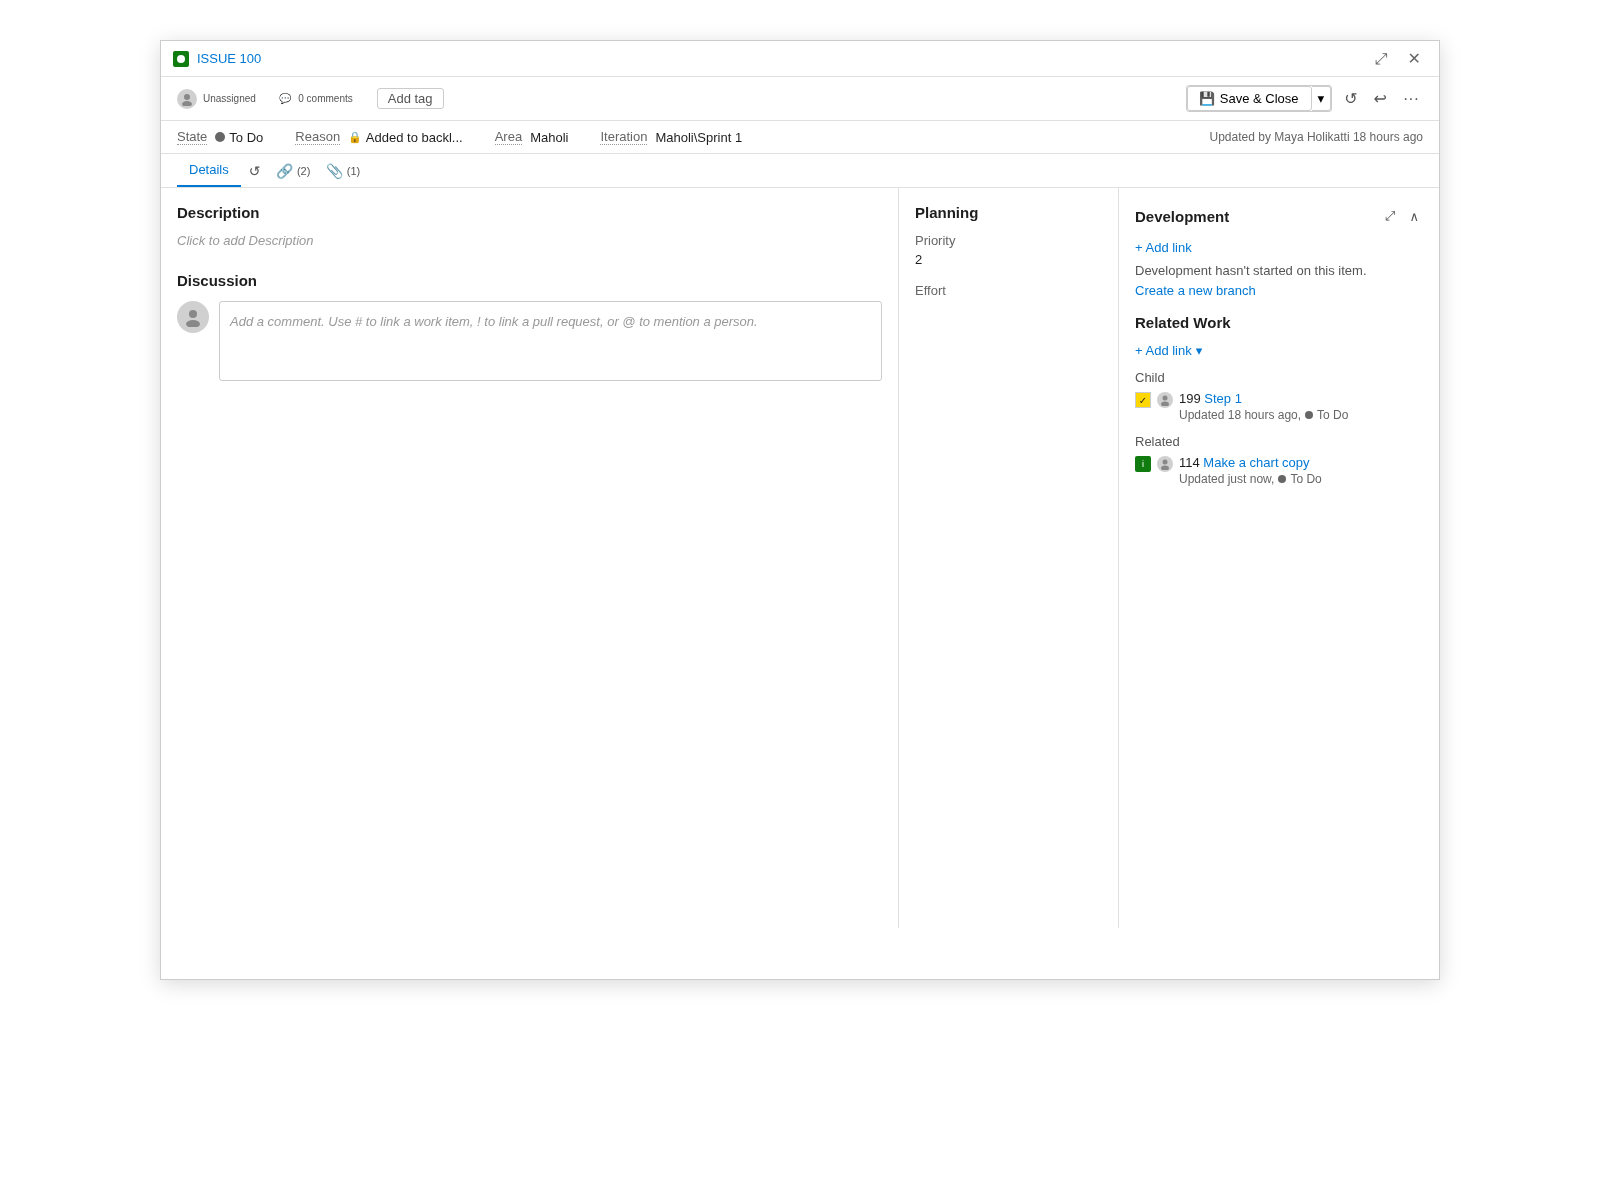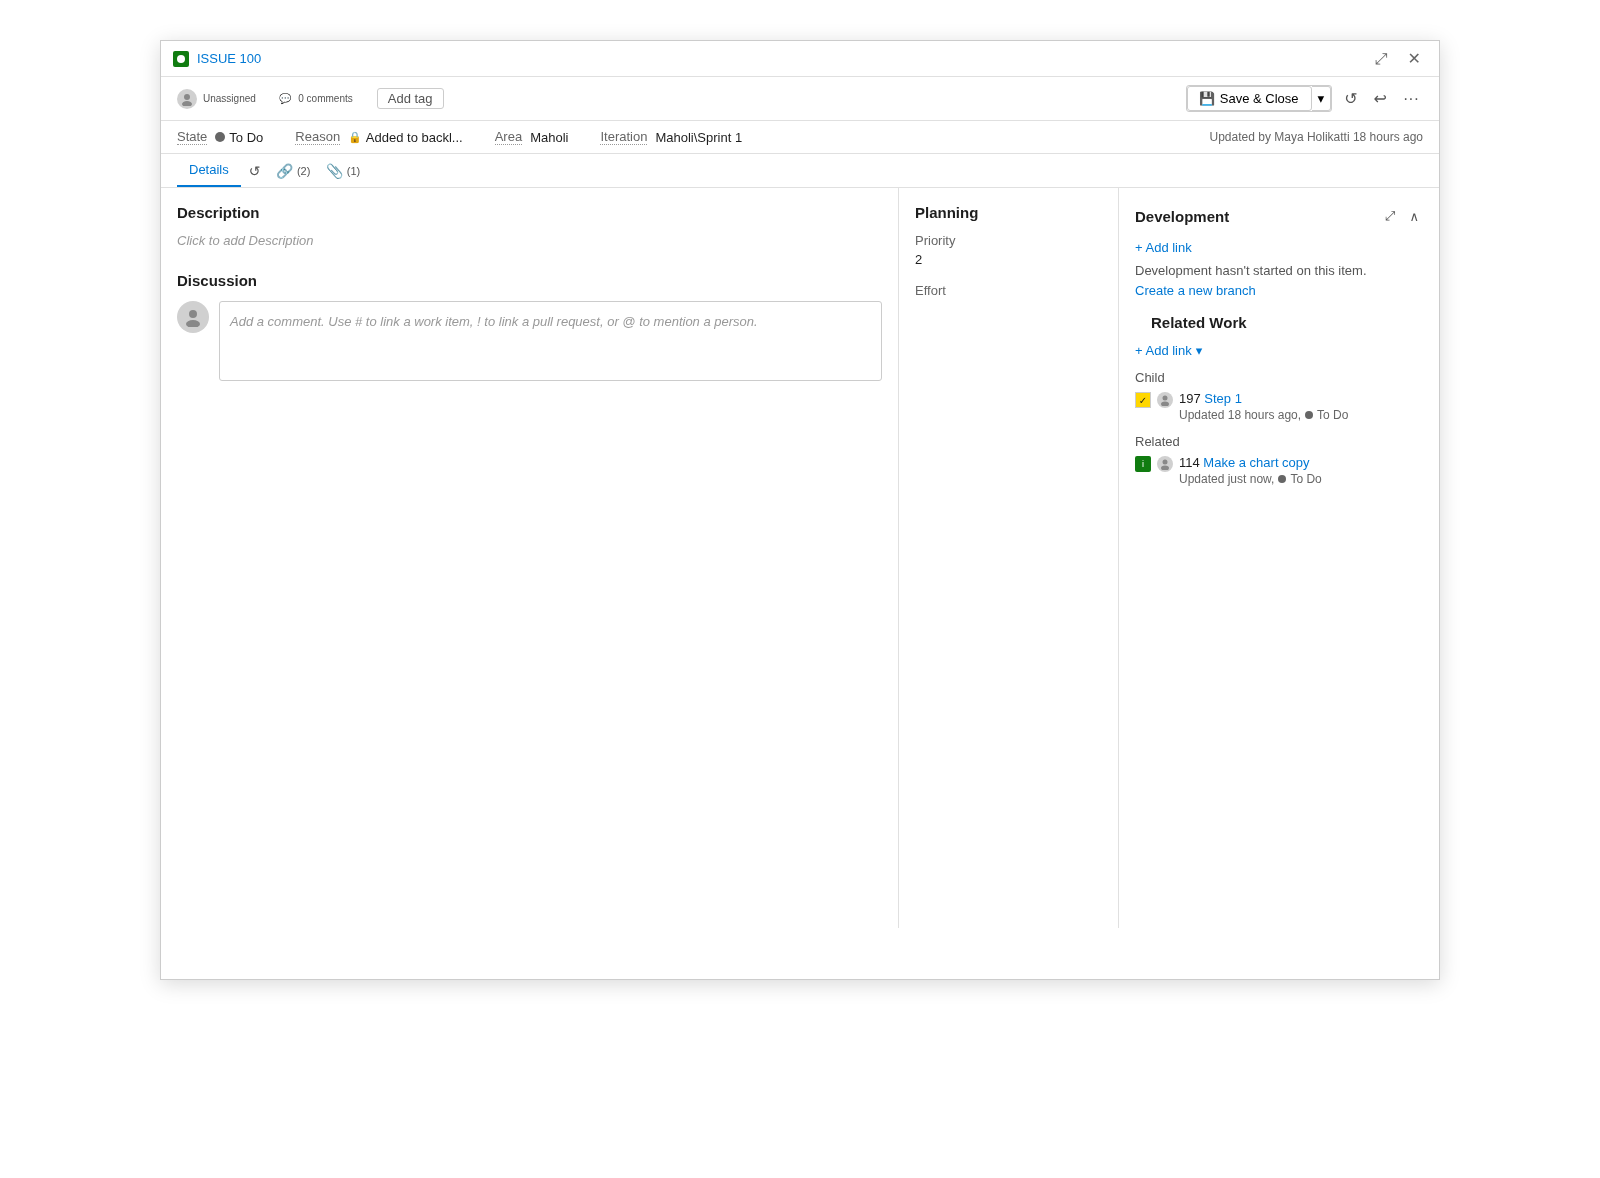--- a/index.html
+++ b/index.html
@@ -70,21 +70,21 @@
 
     
     .right-panel { width: 320px; padding: 16px; overflow-y: auto; }
     .dev-header { display: flex; align-items: center; justify-content: space-between; margin-bottom: 12px; }
     .dev-title { font-size: 15px; font-weight: 600; }
     .dev-icons { display: flex; align-items: center; gap: 6px; }
     .add-link-btn { background: none; border: none; cursor: pointer; color: #0078d4; font-size: 13px; display: flex; align-items: center; gap: 4px; margin-bottom: 8px; }
     .dev-info { font-size: 13px; color: #555; margin-bottom: 4px; }
     .create-branch-link { color: #0078d4; text-decoration: none; font-size: 13px; cursor: pointer; }
 
-    .related-work-header { display: flex; align-items: center; justify-content: space-between; margin: 16px 0 12px 16px; }
+    .related-work-header { display: flex; align-items: center; justify-content: space-between; margin: 16px 0 12px 0; }
     .related-work-title { font-size: 15px; font-weight: 600; }
 
     .add-link-dropdown { background: none; border: none; cursor: pointer; color: #0078d4; font-size: 13px; display: flex; align-items: center; gap: 4px; margin-bottom: 12px; }
 
     .relation-type { font-size: 13px; color: #555; margin: 8px 0 6px 0; }
 
     .work-item { display: flex; align-items: flex-start; gap: 6px; margin-bottom: 12px; }
     .wi-icon { width: 16px; height: 16px; flex-shrink: 0; margin-top: 1px; }
     .wi-check { background: #ffd700; border: 1px solid #ccc; display: flex; align-items: center; justify-content: center; font-size: 10px; }
     .wi-issue { background: #107c10; border-radius: 2px; display: flex; align-items: center; justify-content: center; font-size: 9px; color: white; }
@@ -242,21 +242,21 @@
       <div class="work-item">
         <div class="wi-icon wi-check">✓</div>
         <div class="wi-icon wi-avatar">
           <svg width="12" height="12" viewBox="0 0 12 12">
               <circle cx="6" cy="4" r="2.5" fill="#888"></circle>
               <ellipse cx="6" cy="10" rx="4" ry="2.5" fill="#888"></ellipse>
             </svg>
         </div>
         <div class="wi-details">
           <div class="wi-title">
-            <span>197</span>
+            <span>199</span>
             <a class="wi-link" href="#">Step 1</a>
           </div>
           <div class="wi-meta">
             <span>Updated 18 hours ago,</span>
             <span class="wi-dot"></span>
             <span>To Do</span>
           </div>
         </div>
       </div>
 

